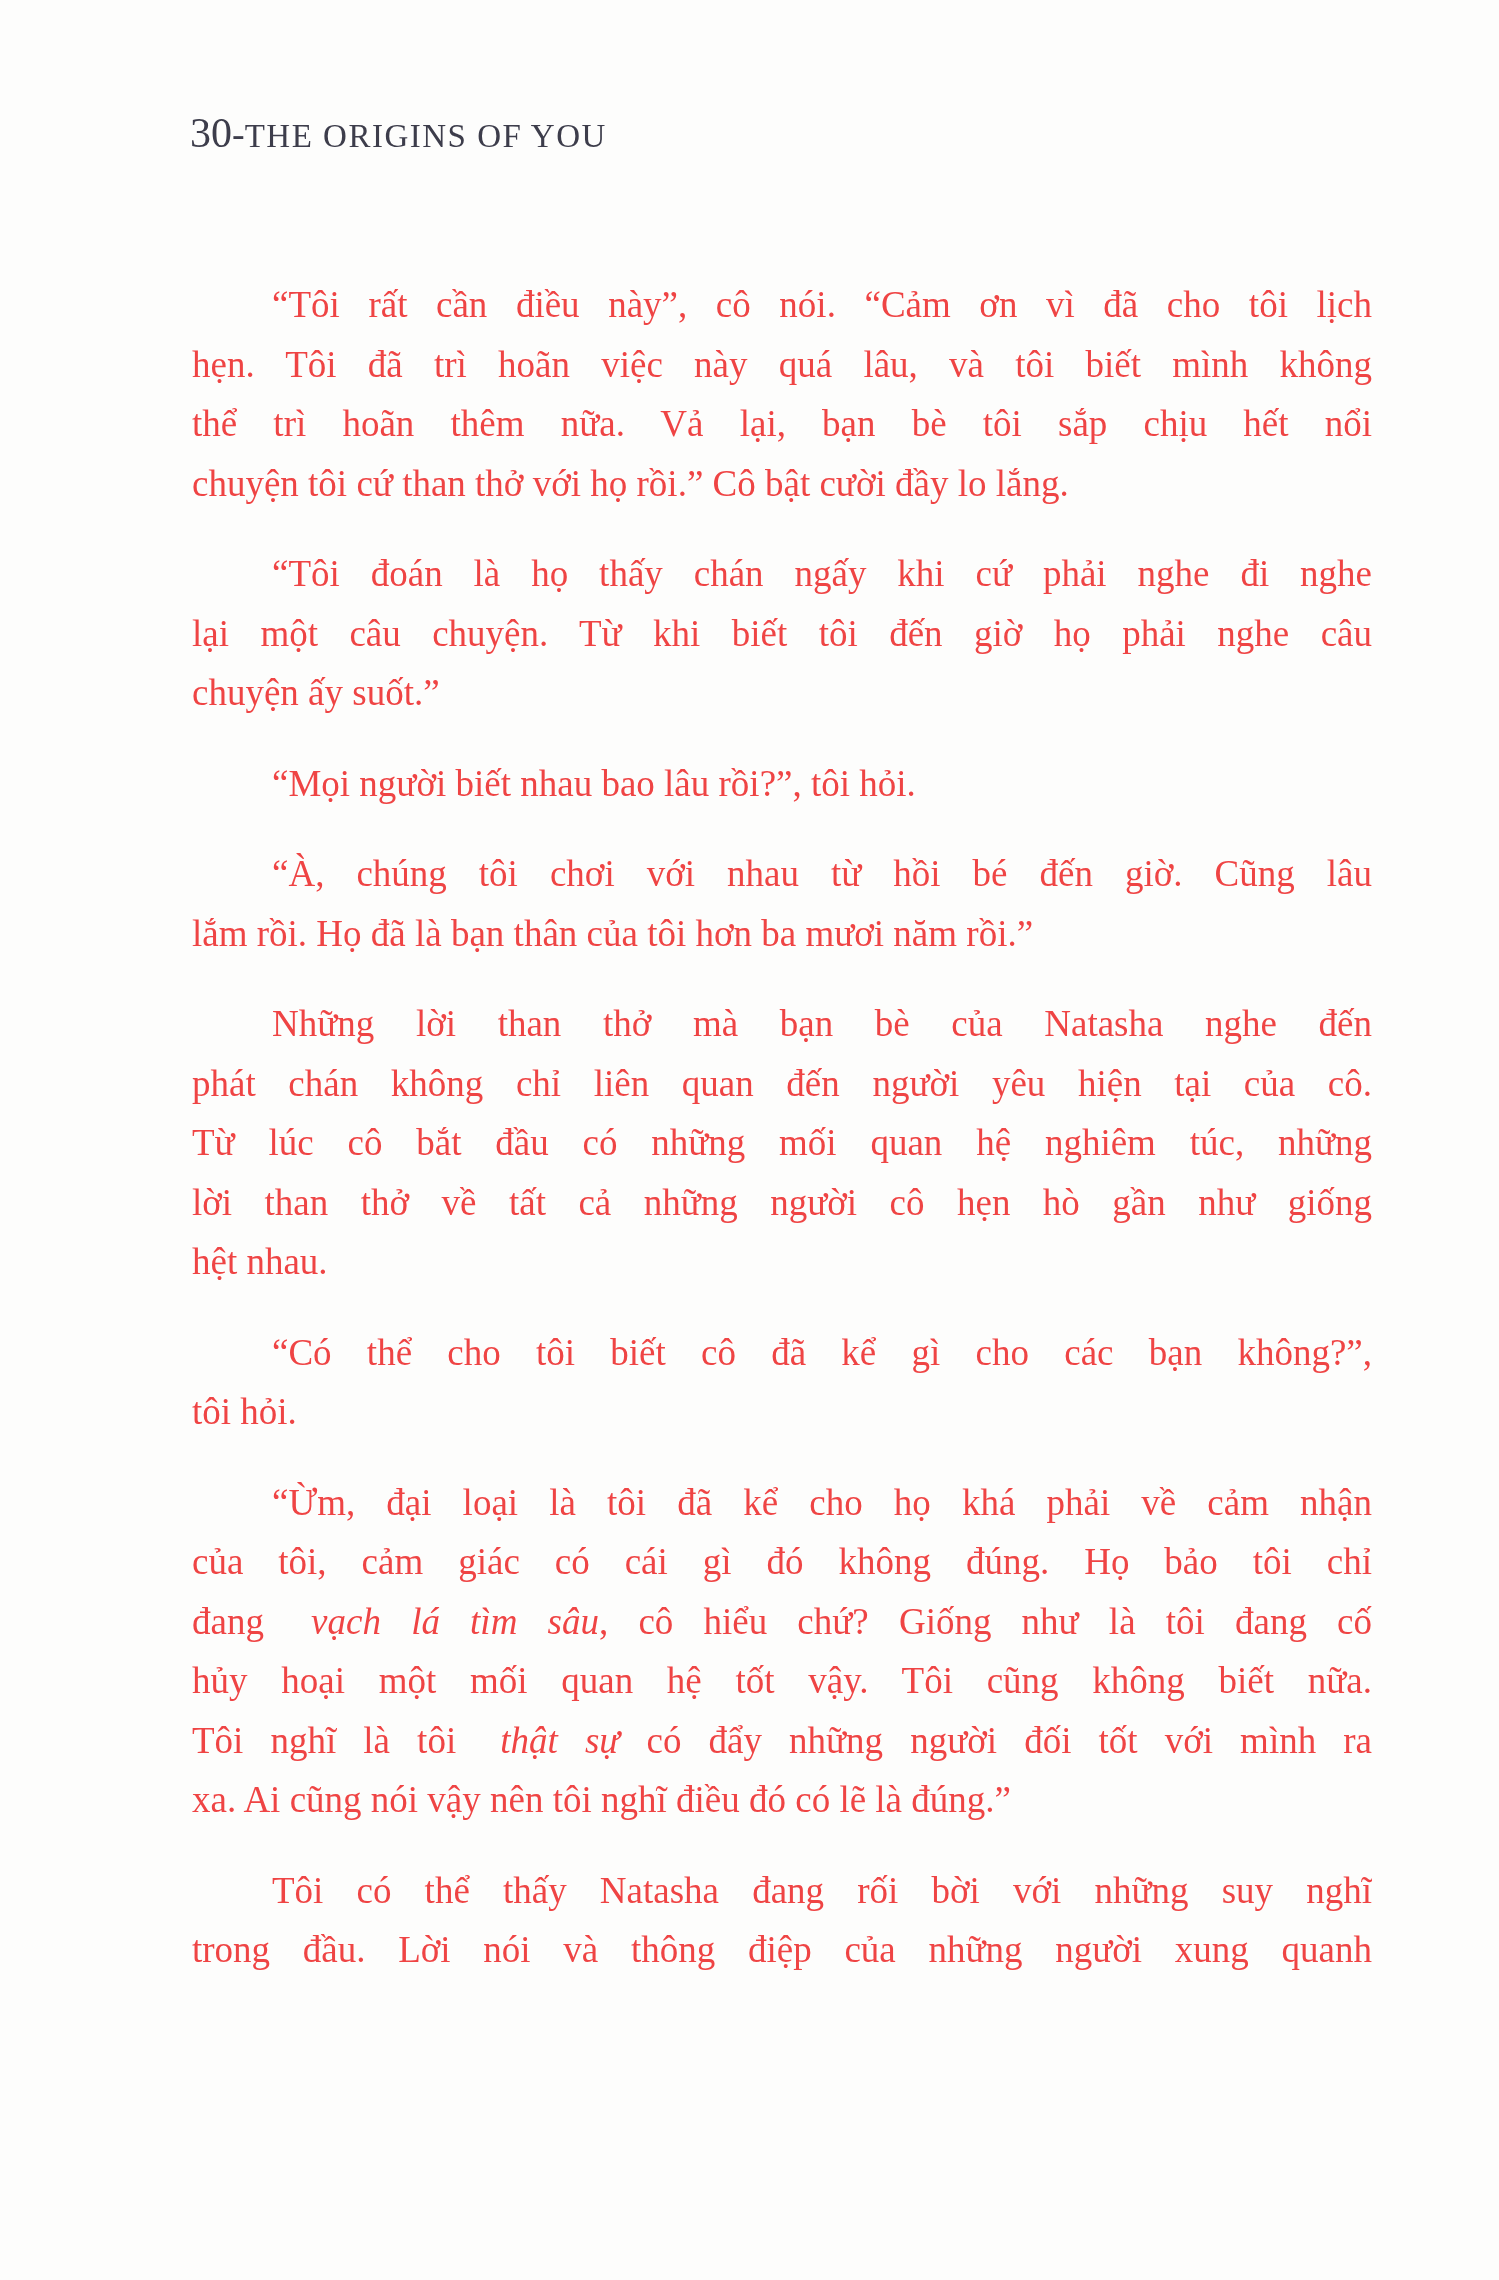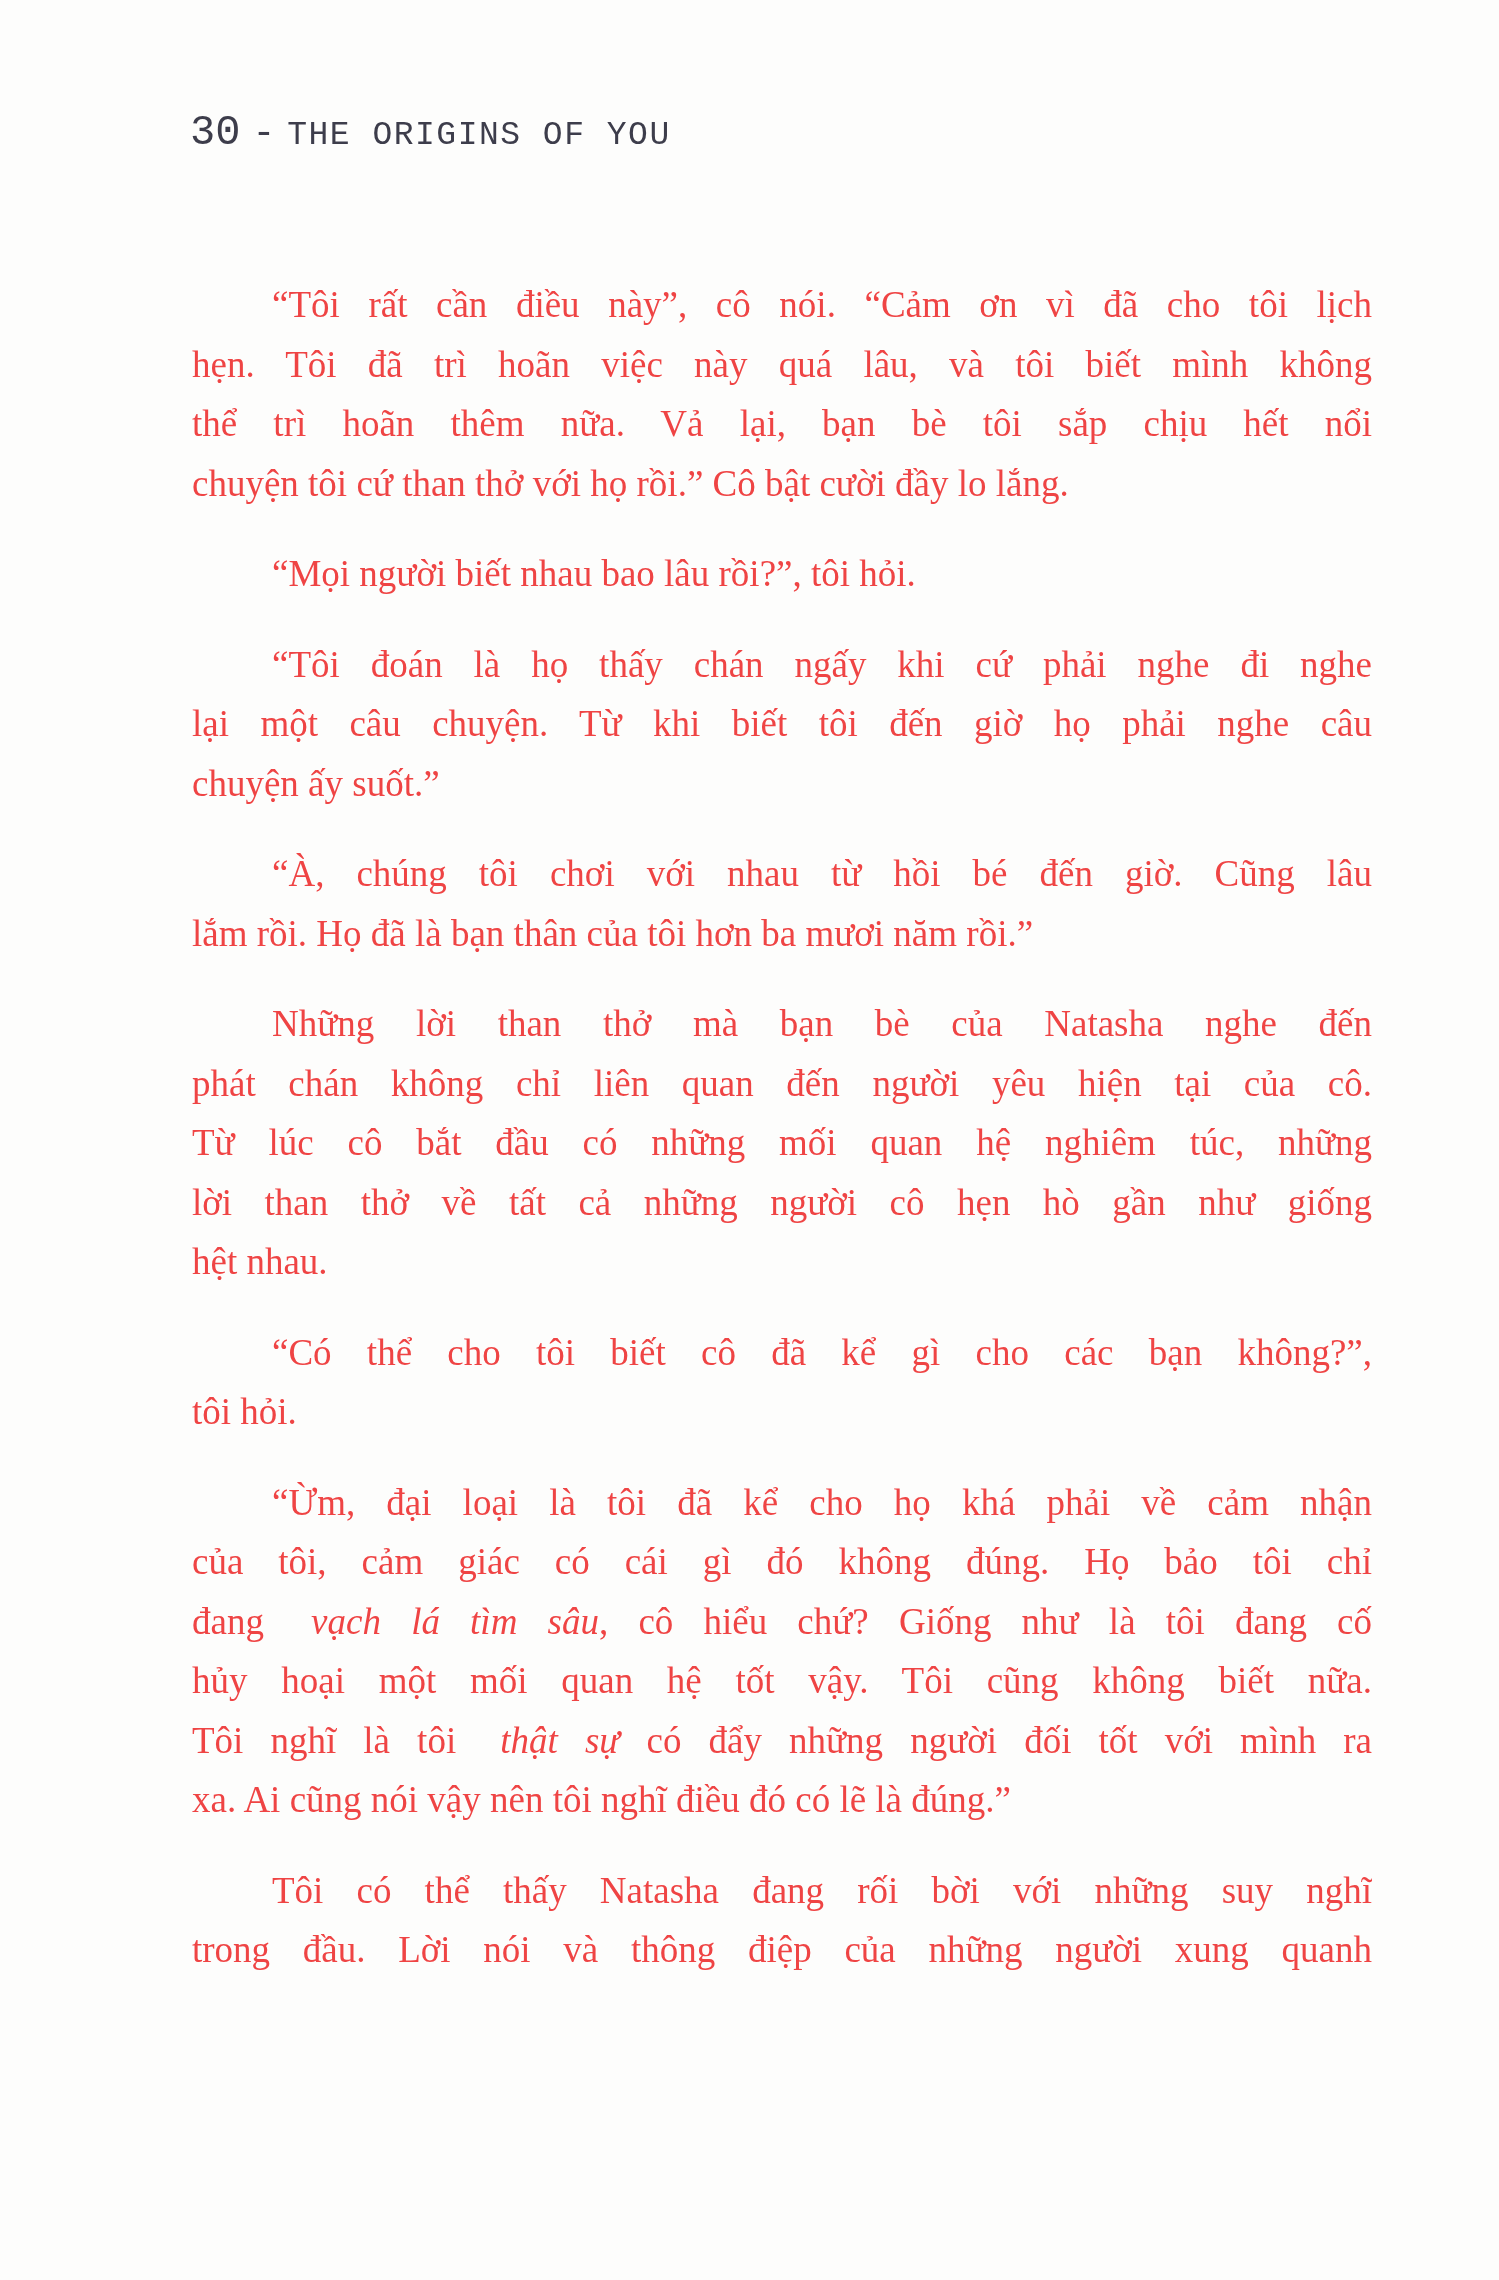--- a/index.html
+++ b/index.html
@@ -14,23 +14,21 @@
     background: #fdfdfc;
     overflow: hidden;
     font-family: "Liberation Serif", "DejaVu Serif", serif;
   }
   .running-header {
     position: absolute;
     left: 190px;
     top: 112px;
     display: flex;
     align-items: baseline;
-    gap: 12px;
     color: #3d3d4b;
-    font-family: Liberation Mono, monospace;
   }
   .running-header .page-number {
     font-size: 42px;
     line-height: 1;
   }
   .running-header .header-separator {
     font-size: 38px;
     line-height: 1;
   }
   .running-header .book-title {
@@ -81,26 +79,26 @@
     <span class="book-title">THE ORIGINS OF YOU</span>
   </div>
   <div class="body-text" id="body-text">
       <div class="para">
         <div class="line first"><span>“Tôi rất cần điều này”, cô nói. “Cảm ơn vì đã cho tôi lịch</span></div>
         <div class="line"><span>hẹn. Tôi đã trì hoãn việc này quá lâu, và tôi biết mình không</span></div>
         <div class="line"><span>thể trì hoãn thêm nữa. Vả lại, bạn bè tôi sắp chịu hết nổi</span></div>
         <div class="line para-last"><span>chuyện tôi cứ than thở với họ rồi.” Cô bật cười đầy lo lắng.</span></div>
       </div>
       <div class="para">
-        <div class="line first para-last"><span>“Mọi người biết nhau bao lâu rồi?”, tôi hỏi.</span></div>
-      </div>
-      <div class="para">
         <div class="line first"><span>“Tôi đoán là họ thấy chán ngấy khi cứ phải nghe đi nghe</span></div>
         <div class="line"><span>lại một câu chuyện. Từ khi biết tôi đến giờ họ phải nghe câu</span></div>
         <div class="line para-last"><span>chuyện ấy suốt.”</span></div>
+      </div>
+      <div class="para">
+        <div class="line first para-last"><span>“Mọi người biết nhau bao lâu rồi?”, tôi hỏi.</span></div>
       </div>
       <div class="para">
         <div class="line first"><span>“À, chúng tôi chơi với nhau từ hồi bé đến giờ. Cũng lâu</span></div>
         <div class="line para-last"><span>lắm rồi. Họ đã là bạn thân của tôi hơn ba mươi năm rồi.”</span></div>
       </div>
       <div class="para">
         <div class="line first"><span>Những lời than thở mà bạn bè của Natasha nghe đến</span></div>
         <div class="line"><span>phát chán không chỉ liên quan đến người yêu hiện tại của cô.</span></div>
         <div class="line"><span>Từ lúc cô bắt đầu có những mối quan hệ nghiêm túc, những</span></div>
         <div class="line"><span>lời than thở về tất cả những người cô hẹn hò gần như giống</span></div>

